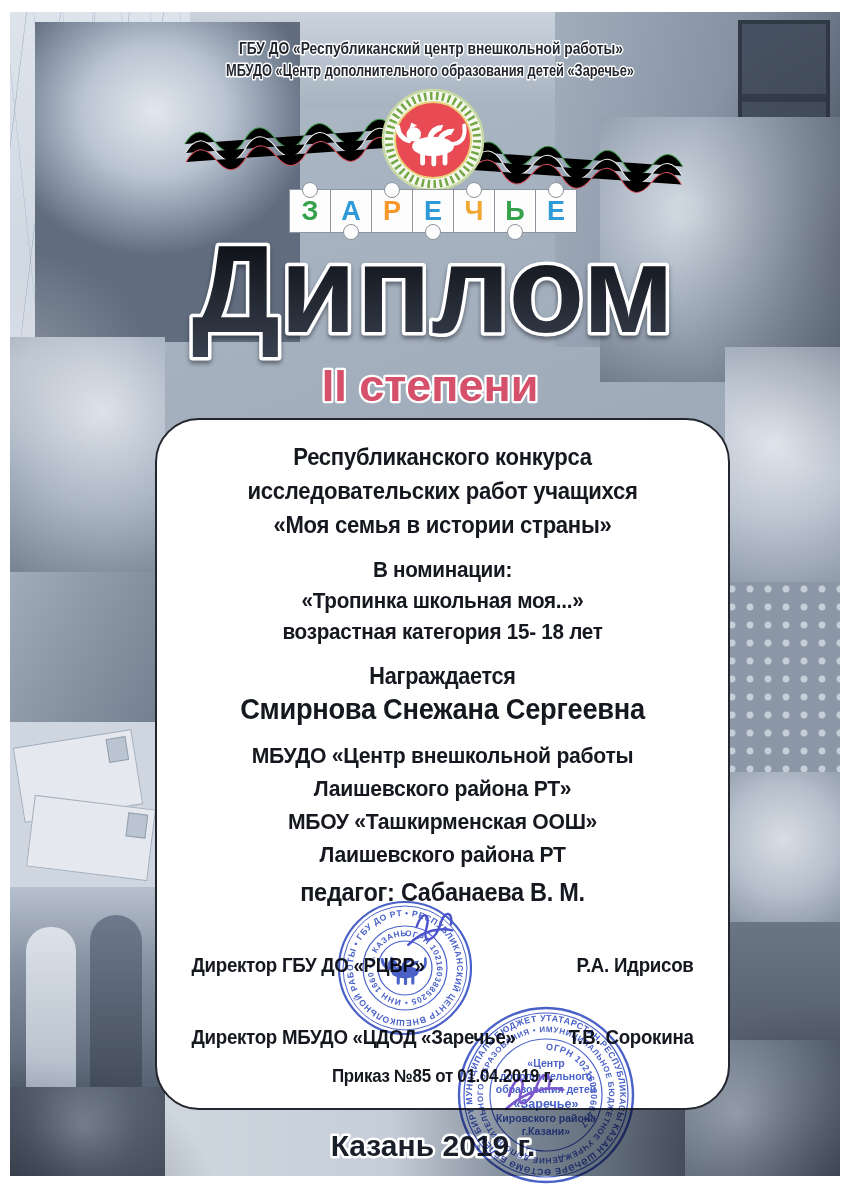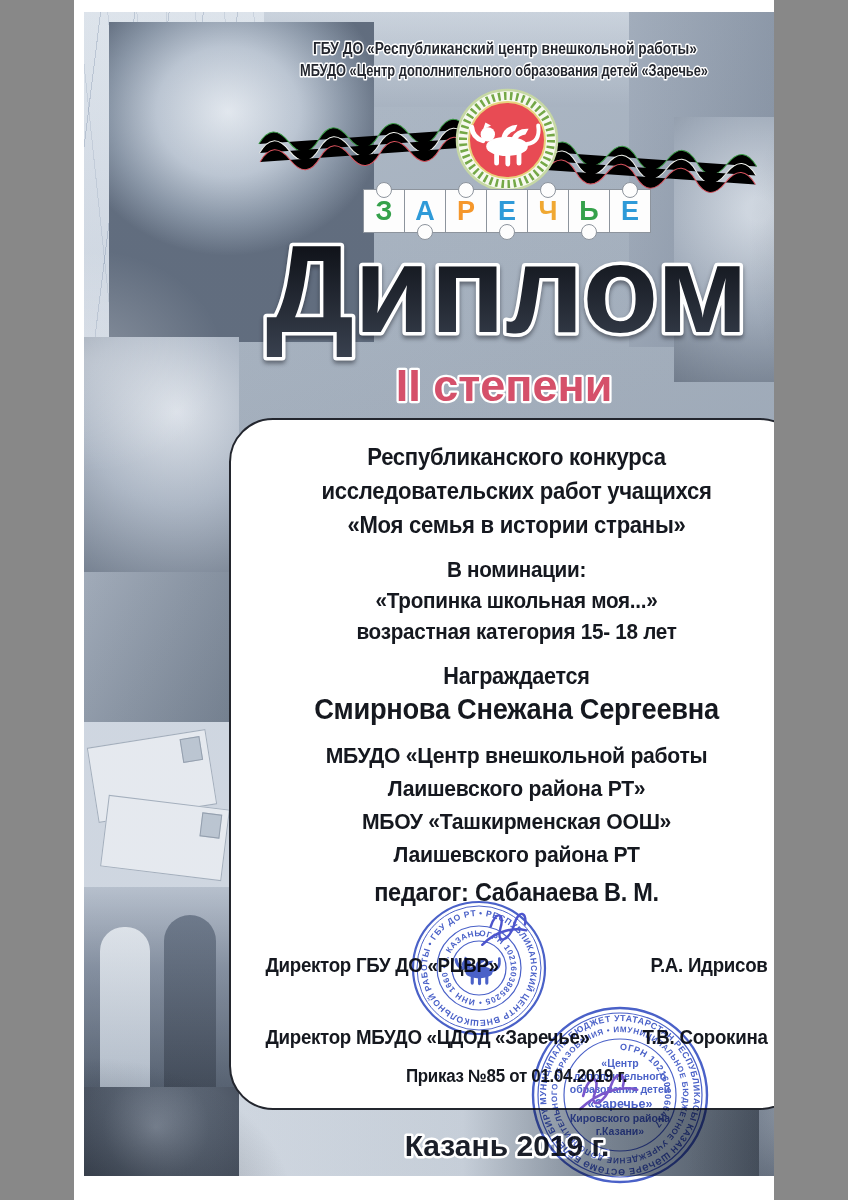--- a/index.html
+++ b/index.html
@@ -1,16 +1,16 @@
 <!DOCTYPE html>
 <html><head>
 <meta charset="utf-8">
 <style>
   html,body{margin:0;padding:0;background:#888;}
-  .page{position:relative;width:700px;height:1200px;background:#fff;overflow:hidden;
+  .page{position:relative;width:848px;height:1200px;background:#fff;overflow:hidden;
         font-family:"Liberation Sans",sans-serif;margin:0 auto;}
   
   .collage{position:absolute;left:10px;top:12px;width:830px;height:1164px;
            background:linear-gradient(160deg,#b7c1cc,#8c97a5);}
   .t{position:absolute;}
   .t1{left:0;top:0;width:180px;height:325px;background:
       repeating-linear-gradient(97deg,transparent 0 16px,rgba(90,112,145,.25) 16px 17px,transparent 17px 34px),
       repeating-linear-gradient(84deg,transparent 0 28px,rgba(90,112,145,.15) 28px 29px),
       linear-gradient(#e9eef3,#d6dde6);}
   .postmark{position:absolute;left:48px;top:180px;width:108px;height:108px;border:4px double rgba(80,100,130,.45);

